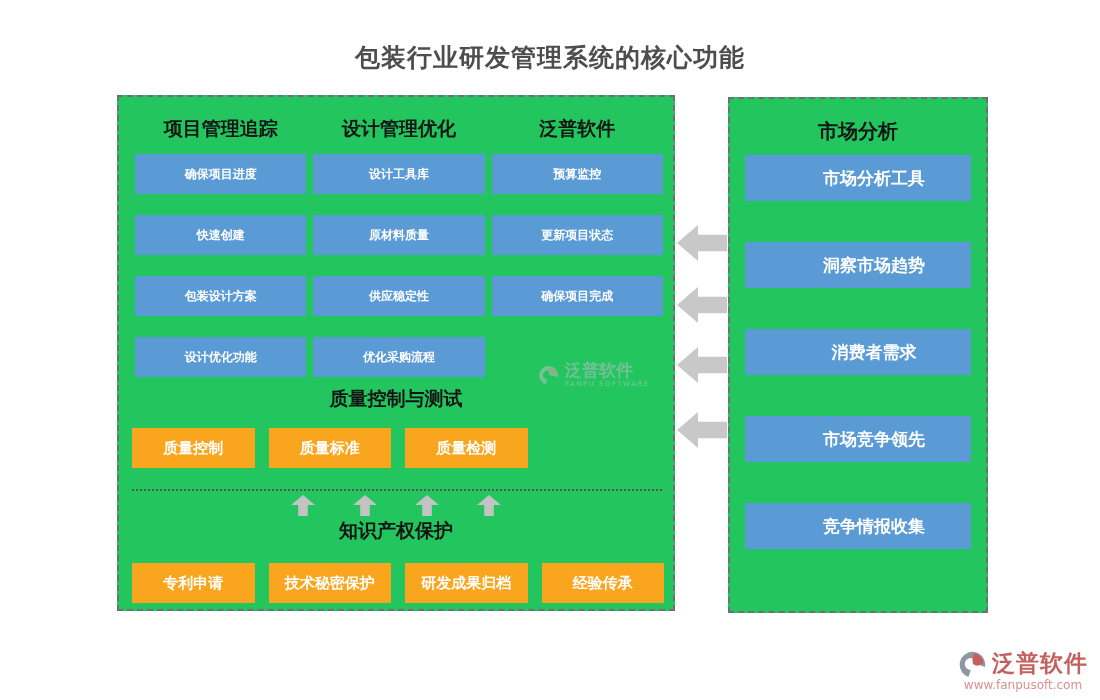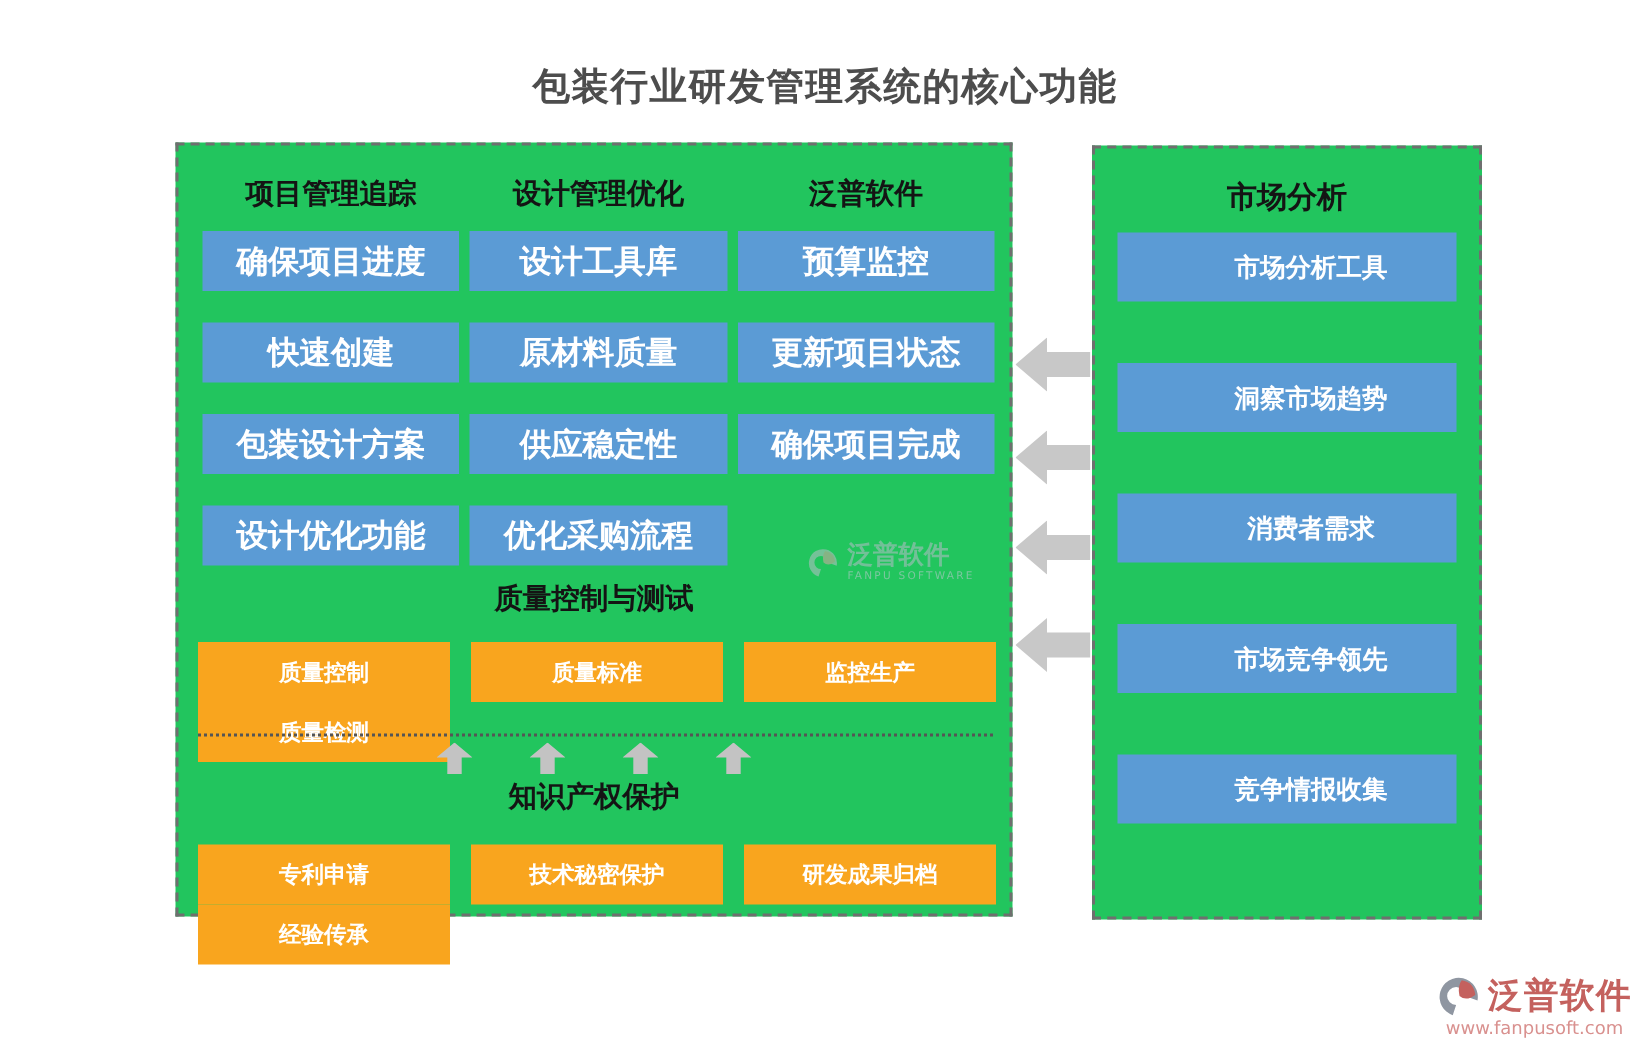--- a/index.html
+++ b/index.html
@@ -25,35 +25,35 @@
     display:grid; grid-template-columns:1fr 1fr 1fr; column-gap:7px;
   }
   .col-header { text-align:center; font-size:19px; font-weight:bold; color:#141414; }
 
   .blue-grid {
     position:absolute; top:57px; left:16px; width:528px;
     display:grid; grid-template-columns:1fr 1fr 1fr; column-gap:7px; row-gap:21px;
   }
   .btn {
     height:40px; display:flex; align-items:center; justify-content:center;
-    color:#ffffff; font-weight:bold; font-size:21px; white-space:nowrap;
+    color:#ffffff; font-weight:bold; font-size:12px; white-space:nowrap;
   }
   .btn-blue   { background:#5b9bd5; }
   .btn-orange { background:#f9a51e; font-size:15px; }
 
   .section-header {
     position:absolute; left:0; width:100%; text-align:center;
     font-size:19px; font-weight:bold; color:#141414;
   }
   .sh-quality { top:289px; }
   .sh-ip      { top:421px; }
 
   .orange-row {
     position:absolute; left:13px; width:532px;
-    display:grid; grid-template-columns:repeat(3,1fr); column-gap:14px;
+    display:grid; grid-template-columns:repeat(4,1fr); column-gap:14px;
   }
   .or-1 { top:331px; }
   .or-2 { top:466px; }
 
   .dotted-divider {
     position:absolute; top:392px; left:13px; width:530px; height:0;
     border-top:2px dotted #555555;
   }
 
   .up-arrows {
@@ -125,21 +125,20 @@
       <div class="btn btn-blue">确保项目完成</div>
       <div class="btn btn-blue">设计优化功能</div>
       <div class="btn btn-blue">优化采购流程</div>
     </div>
 
     <div class="section-header sh-quality">质量控制与测试</div>
 
     <div class="orange-row or-1">
       <div class="btn btn-orange">质量控制</div>
       <div class="btn btn-orange">质量标准</div>
-      <div class="btn btn-orange">监控生产</div>
       <div class="btn btn-orange">质量检测</div>
     </div>
 
     <div class="dotted-divider"></div>
 
     <div class="up-arrows">
       <span class="up-arrow"></span>
       <span class="up-arrow"></span>
       <span class="up-arrow"></span>
       <span class="up-arrow"></span>

